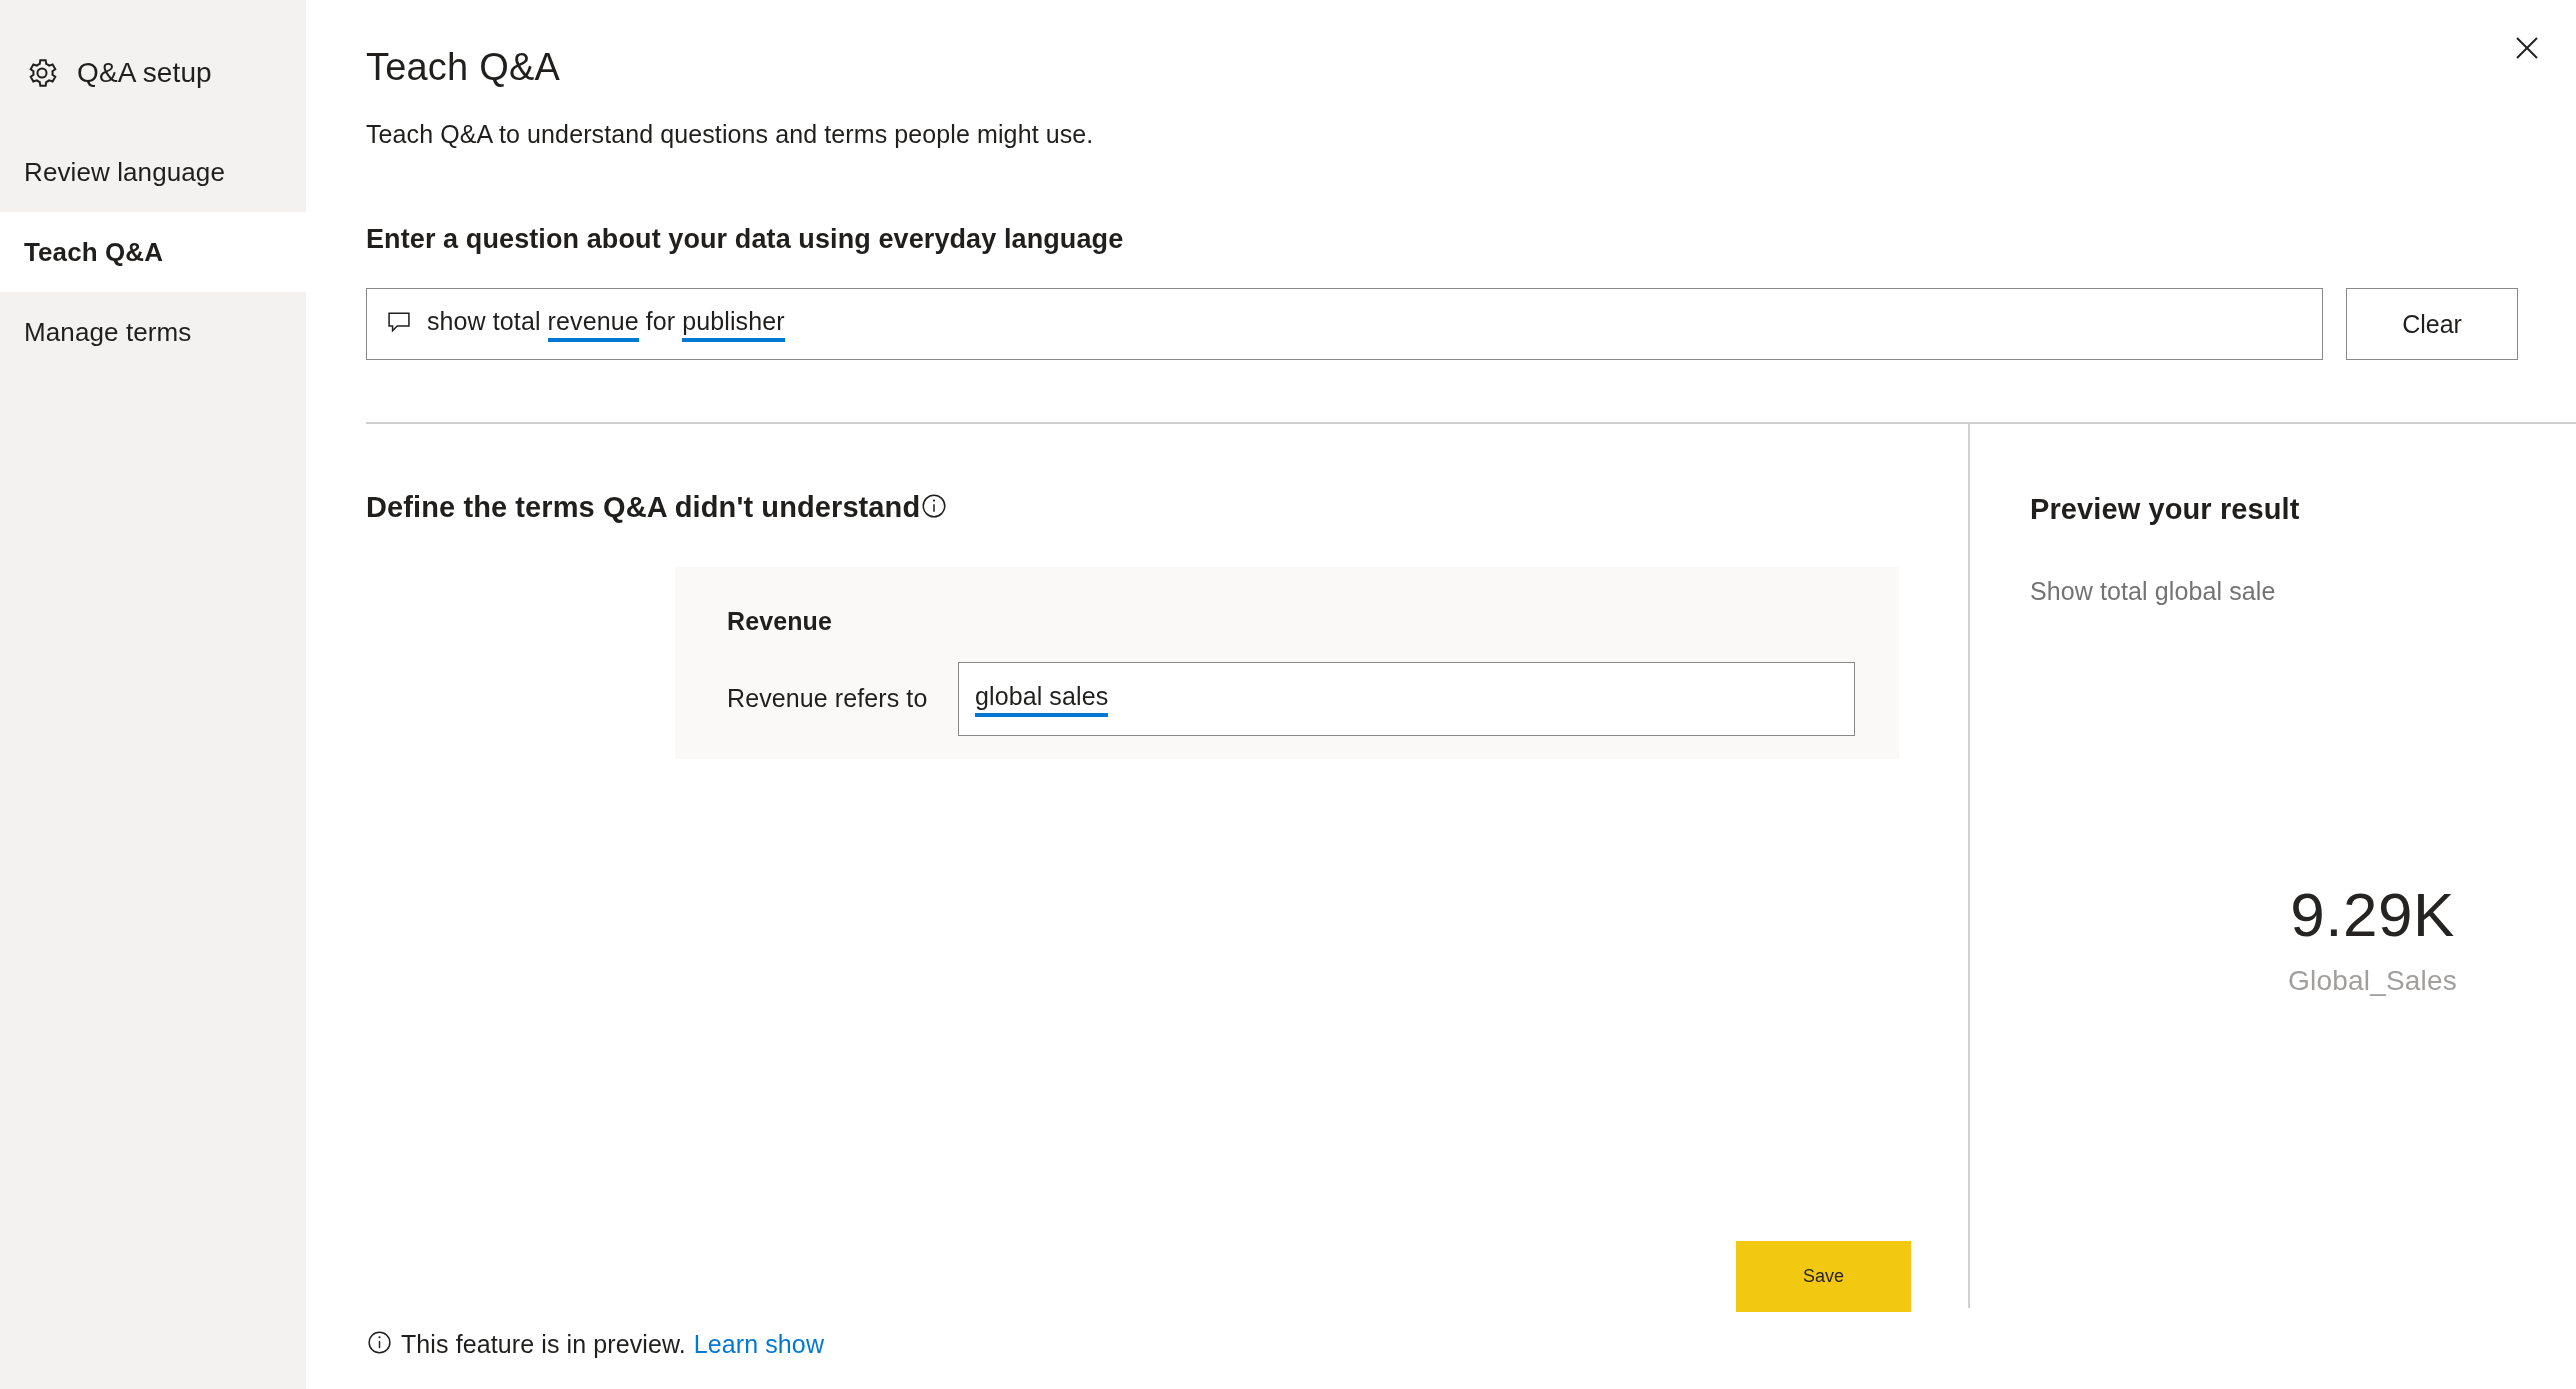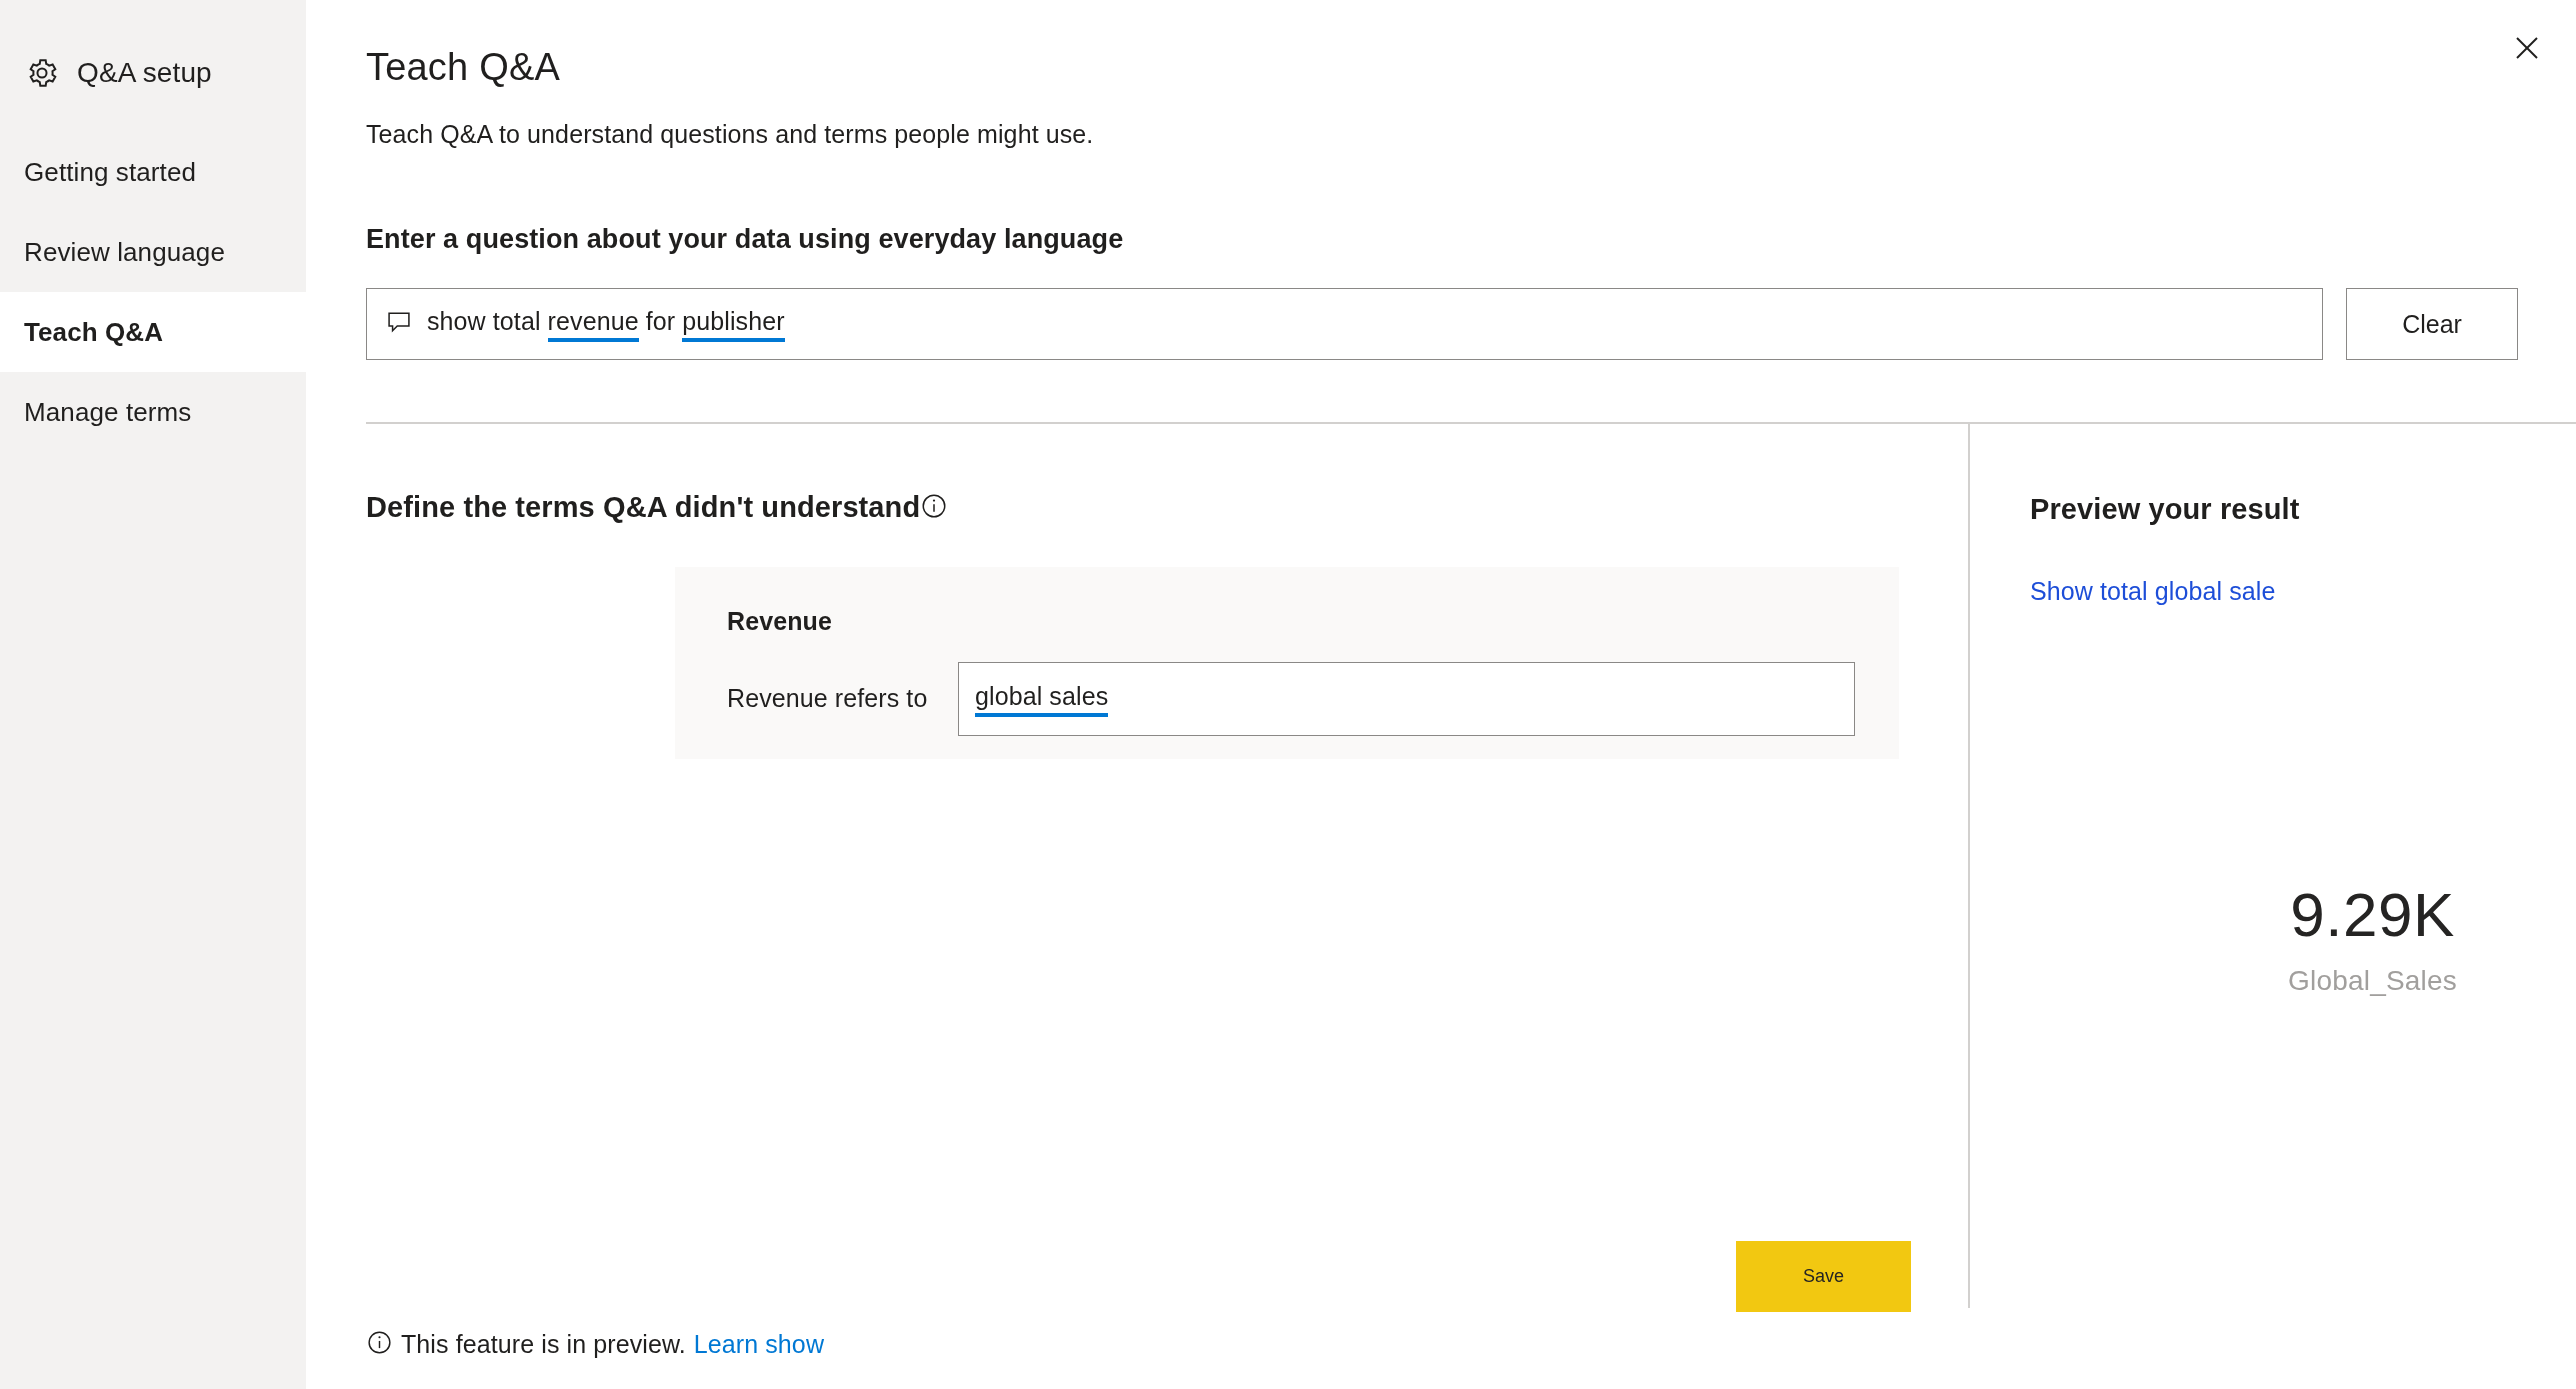--- a/index.html
+++ b/index.html
@@ -276,21 +276,21 @@
     font-weight: 700;
     color: #201f1e;
     letter-spacing: 0.1px;
   }
   .preview-question {
     position: absolute;
     left: 1724px;
     top: 577px;
     font-size: 25px;
     font-weight: 400;
-    color: #1d4ed8;
+    color: #737373;
     letter-spacing: 0.1px;
   }
 
   .kpi-wrap {
     position: absolute;
     left: 1677px;
     top: 879px;
     width: 779px;
     text-align: center;
   }
@@ -341,23 +341,20 @@
       <span class="gear-icon">
         <svg width="34" height="34" viewBox="0 0 24 24" fill="none" stroke="#201f1e" stroke-width="1.4">
           <circle cx="12" cy="12" r="3.2"></circle>
           <path d="M19.4 13.2a7.6 7.6 0 0 0 0-2.4l2-1.5-1.9-3.3-2.4.8a7.6 7.6 0 0 0-2.1-1.2L14.6 3h-3.8l-.4 2.6c-.76.28-1.47.68-2.1 1.2l-2.4-.8L4 9.3l2 1.5a7.6 7.6 0 0 0 0 2.4l-2 1.5 1.9 3.3 2.4-.8c.63.52 1.34.92 2.1 1.2l.4 2.6h3.8l.4-2.6c.76-.28 1.47-.68 2.1-1.2l2.4.8 1.9-3.3-2-1.5z"></path>
         </svg>
       </span>
       <span class="sidebar-title">Q&amp;A setup</span>
     </div>
 
     <nav class="sidebar-nav">
-      <div class="nav-item">
-        <span>Getting started</span>
-      </div>
       <div class="nav-item">
         <span>Review language</span>
       </div>
       <div class="nav-item selected">
         <span>Teach Q&amp;A</span>
       </div>
       <div class="nav-item">
         <span>Manage terms</span>
       </div>
     </nav>

